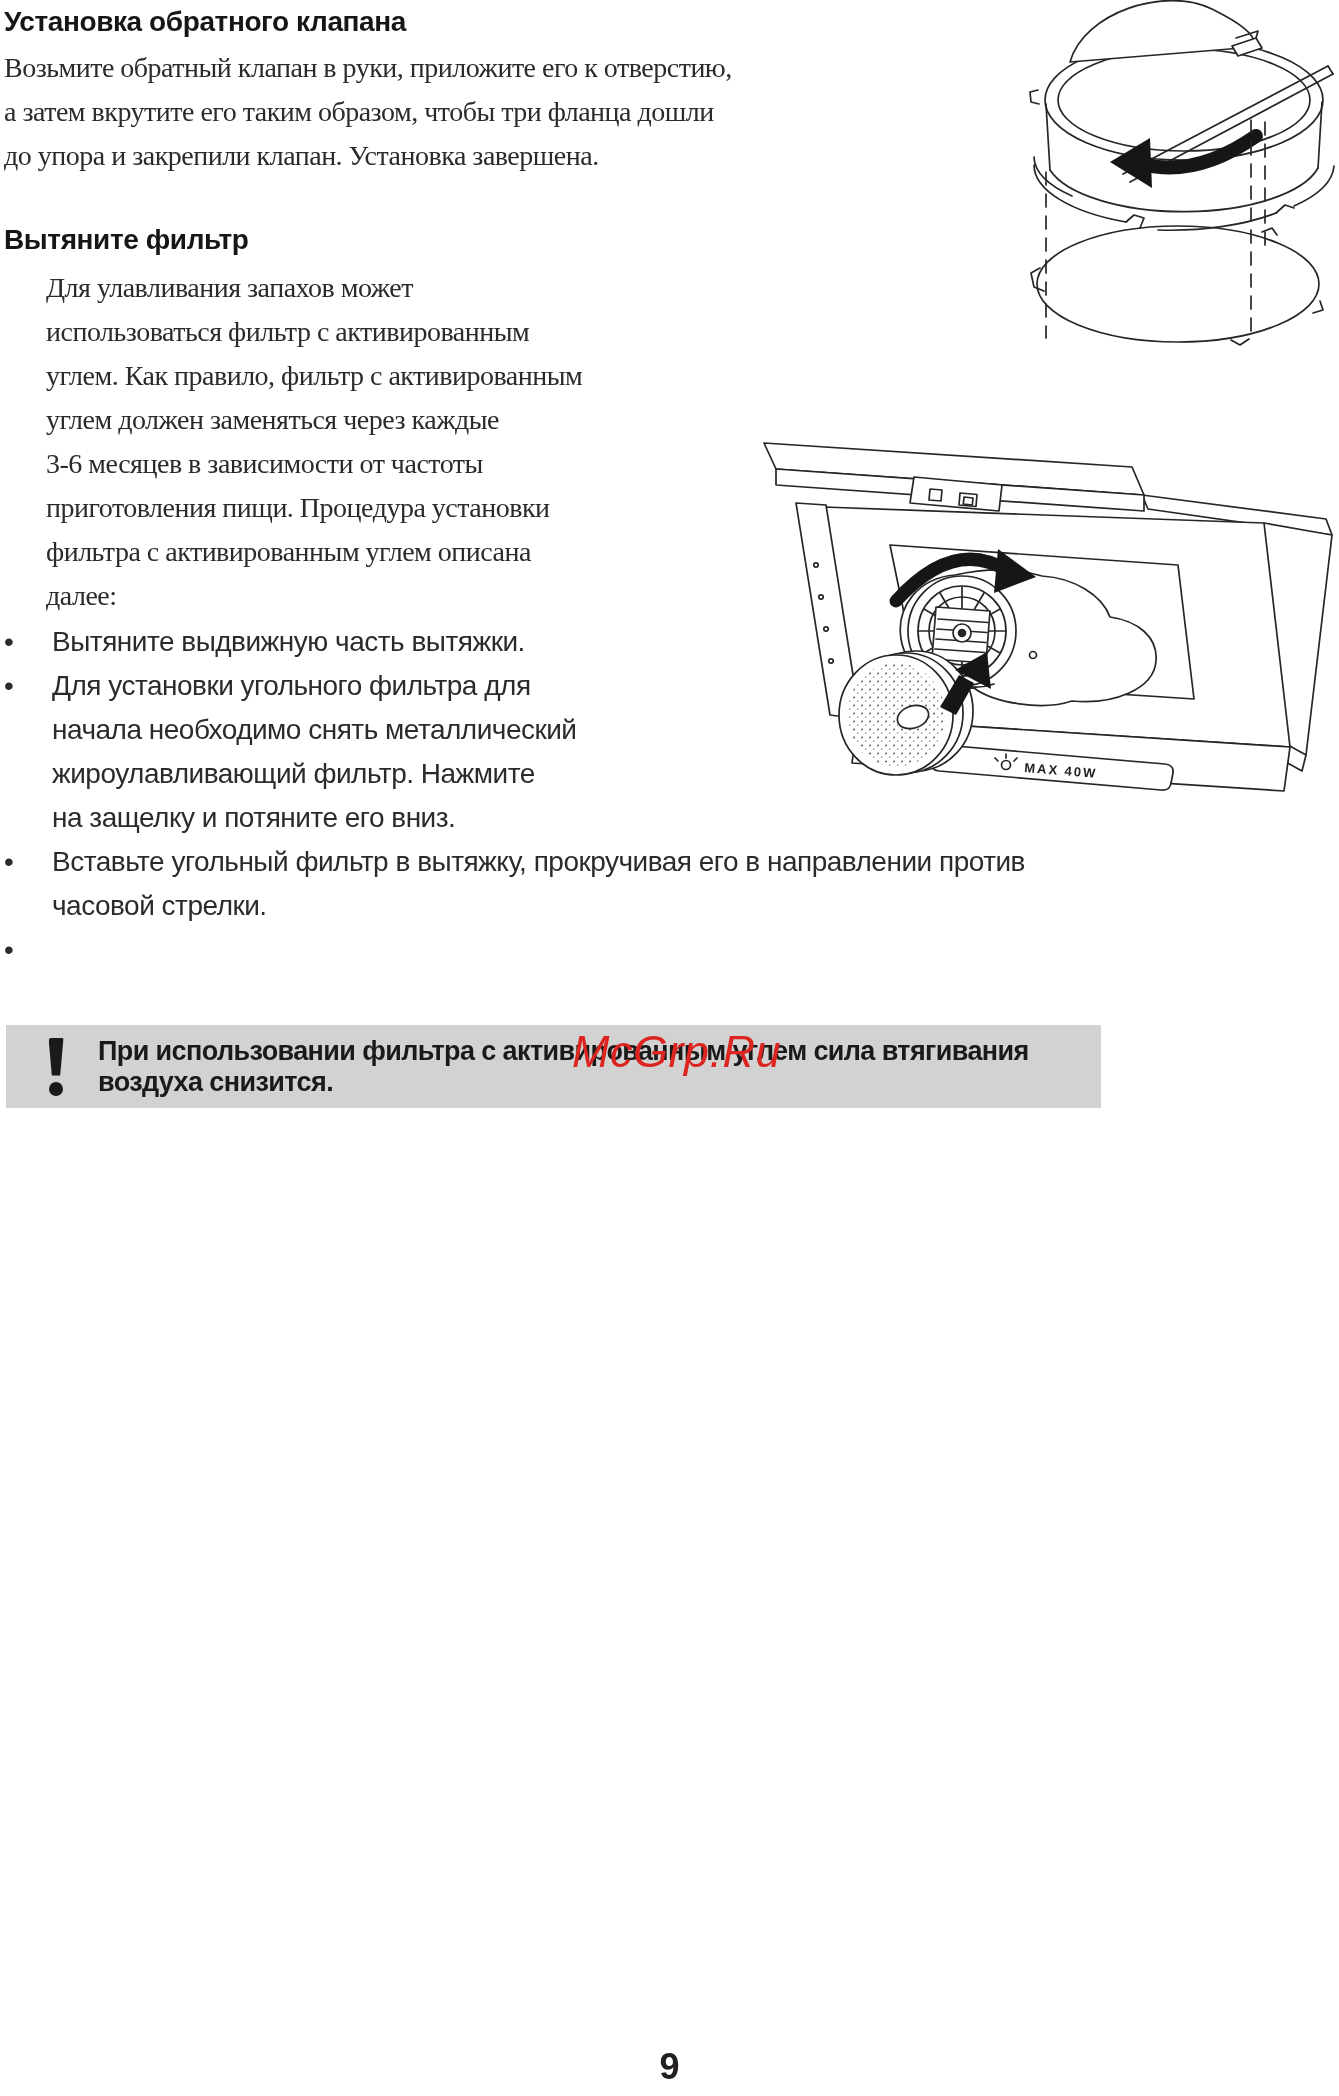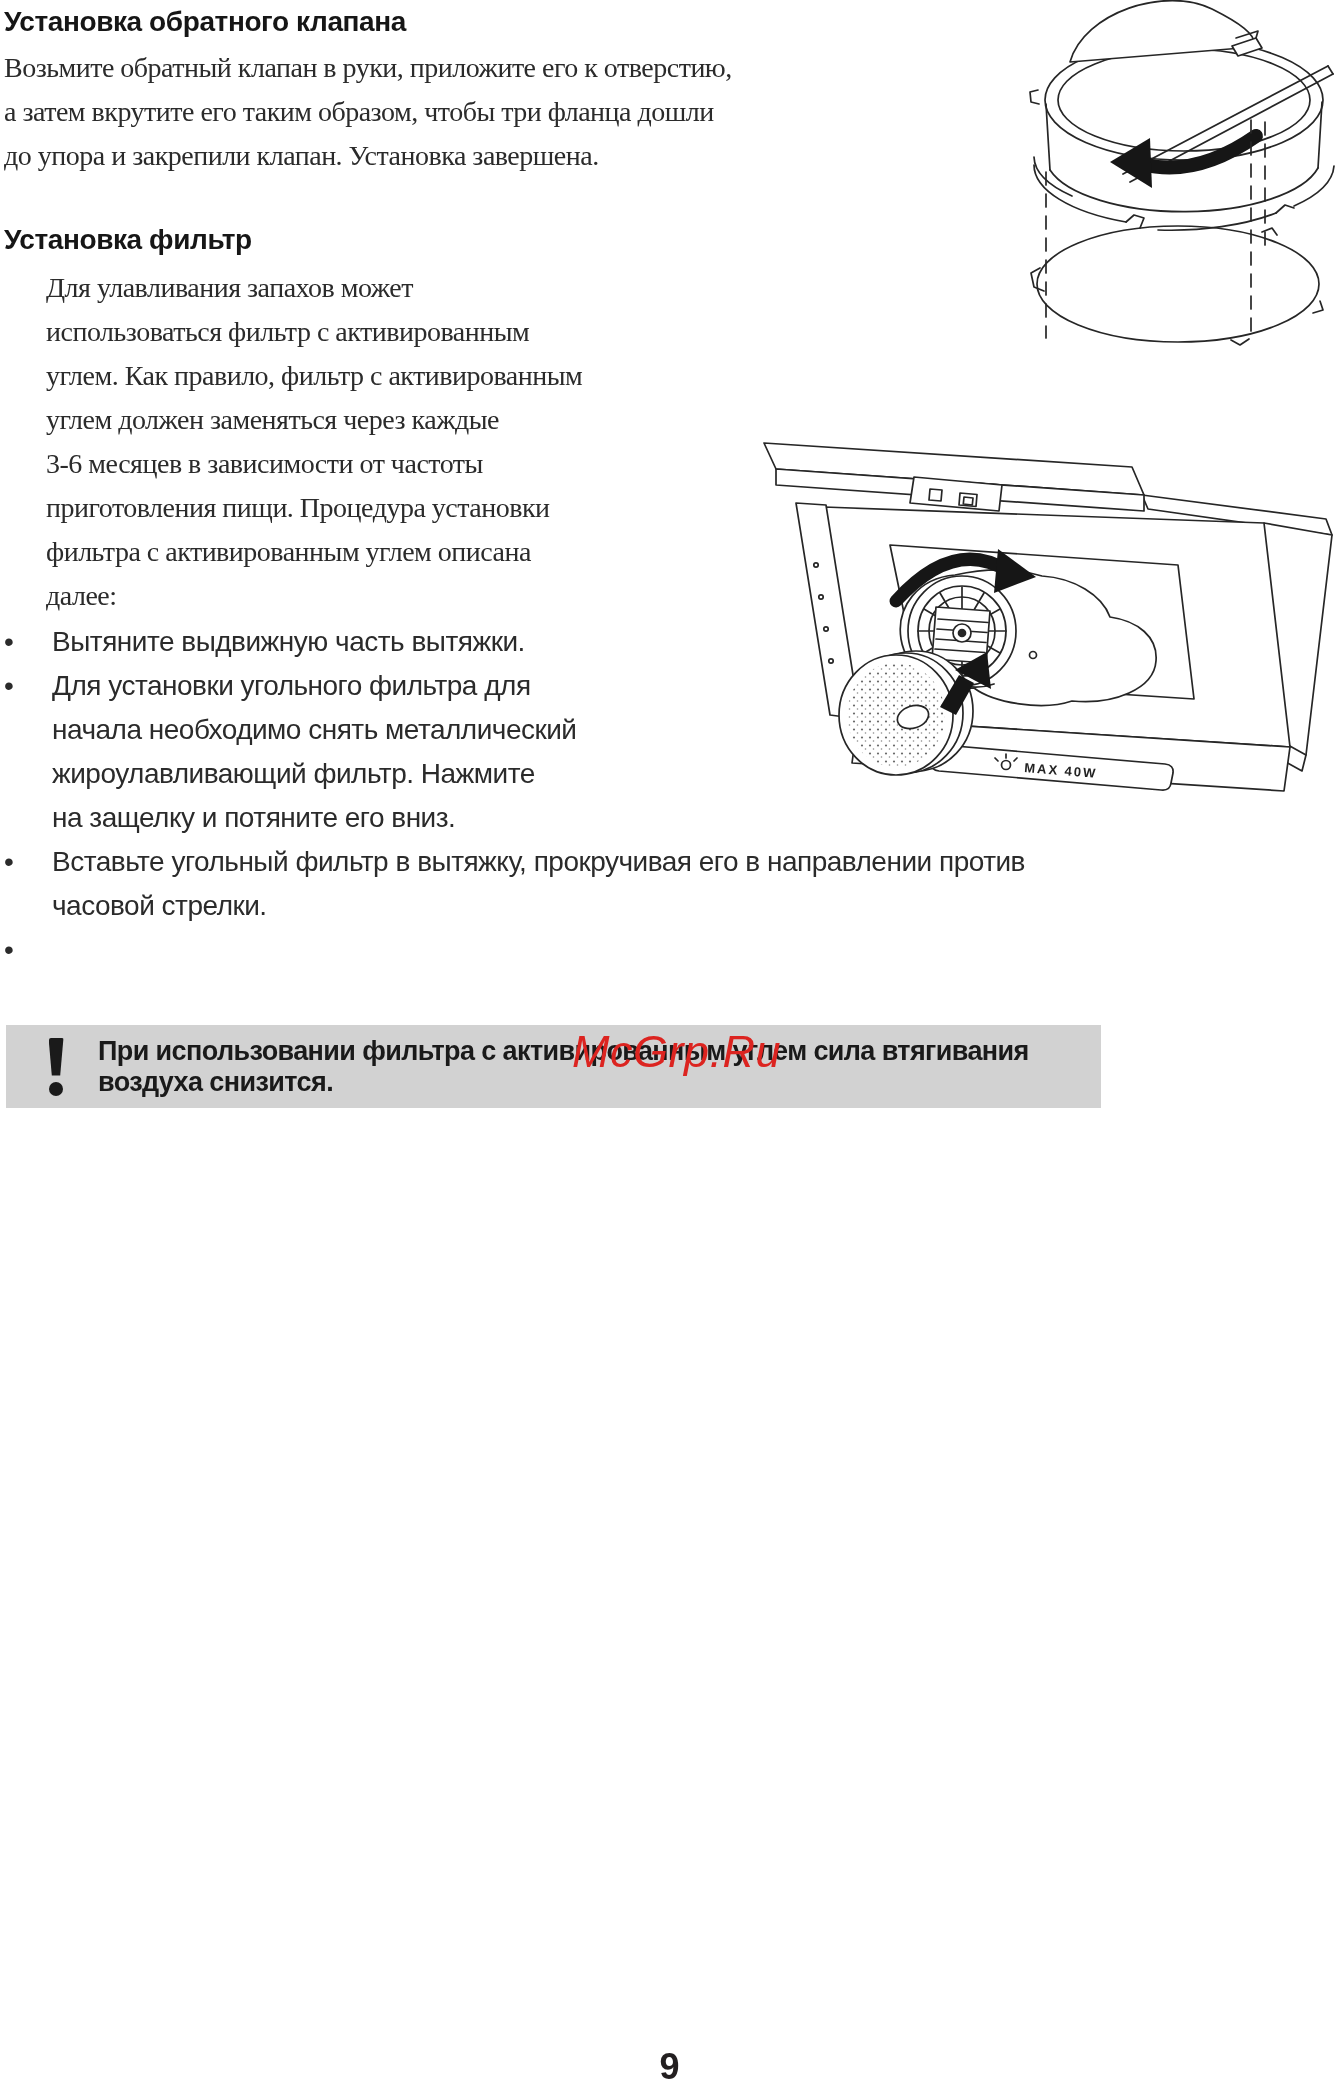--- a/index.html
+++ b/index.html
@@ -57,21 +57,21 @@
 </style>
 </head>
 <body>
 
 <div class="abs heading" style="top:6px;">Установка обратного клапана</div>
 
 <div class="abs para" style="top:46px;width:1100px;">Возьмите обратный клапан в руки, приложите его к отверстию,
 а затем вкрутите его таким образом, чтобы три фланца дошли
 до упора и закрепили клапан. Установка завершена.</div>
 
-<div class="abs heading" style="top:224px;">Установка фильтр</div>
+<div class="abs heading" style="top:224px;">Вытяните фильтр</div>
 
 <div class="abs para" style="top:266px;width:720px;margin-left:42px;">Для улавливания запахов может
 использоваться фильтр с активированным
 углем. Как правило, фильтр с активированным
 углем должен заменяться через каждые
 3-6 месяцев в зависимости от частоты
 приготовления пищи. Процедура установки
 фильтра с активированным углем описана
 далее:</div>
 

